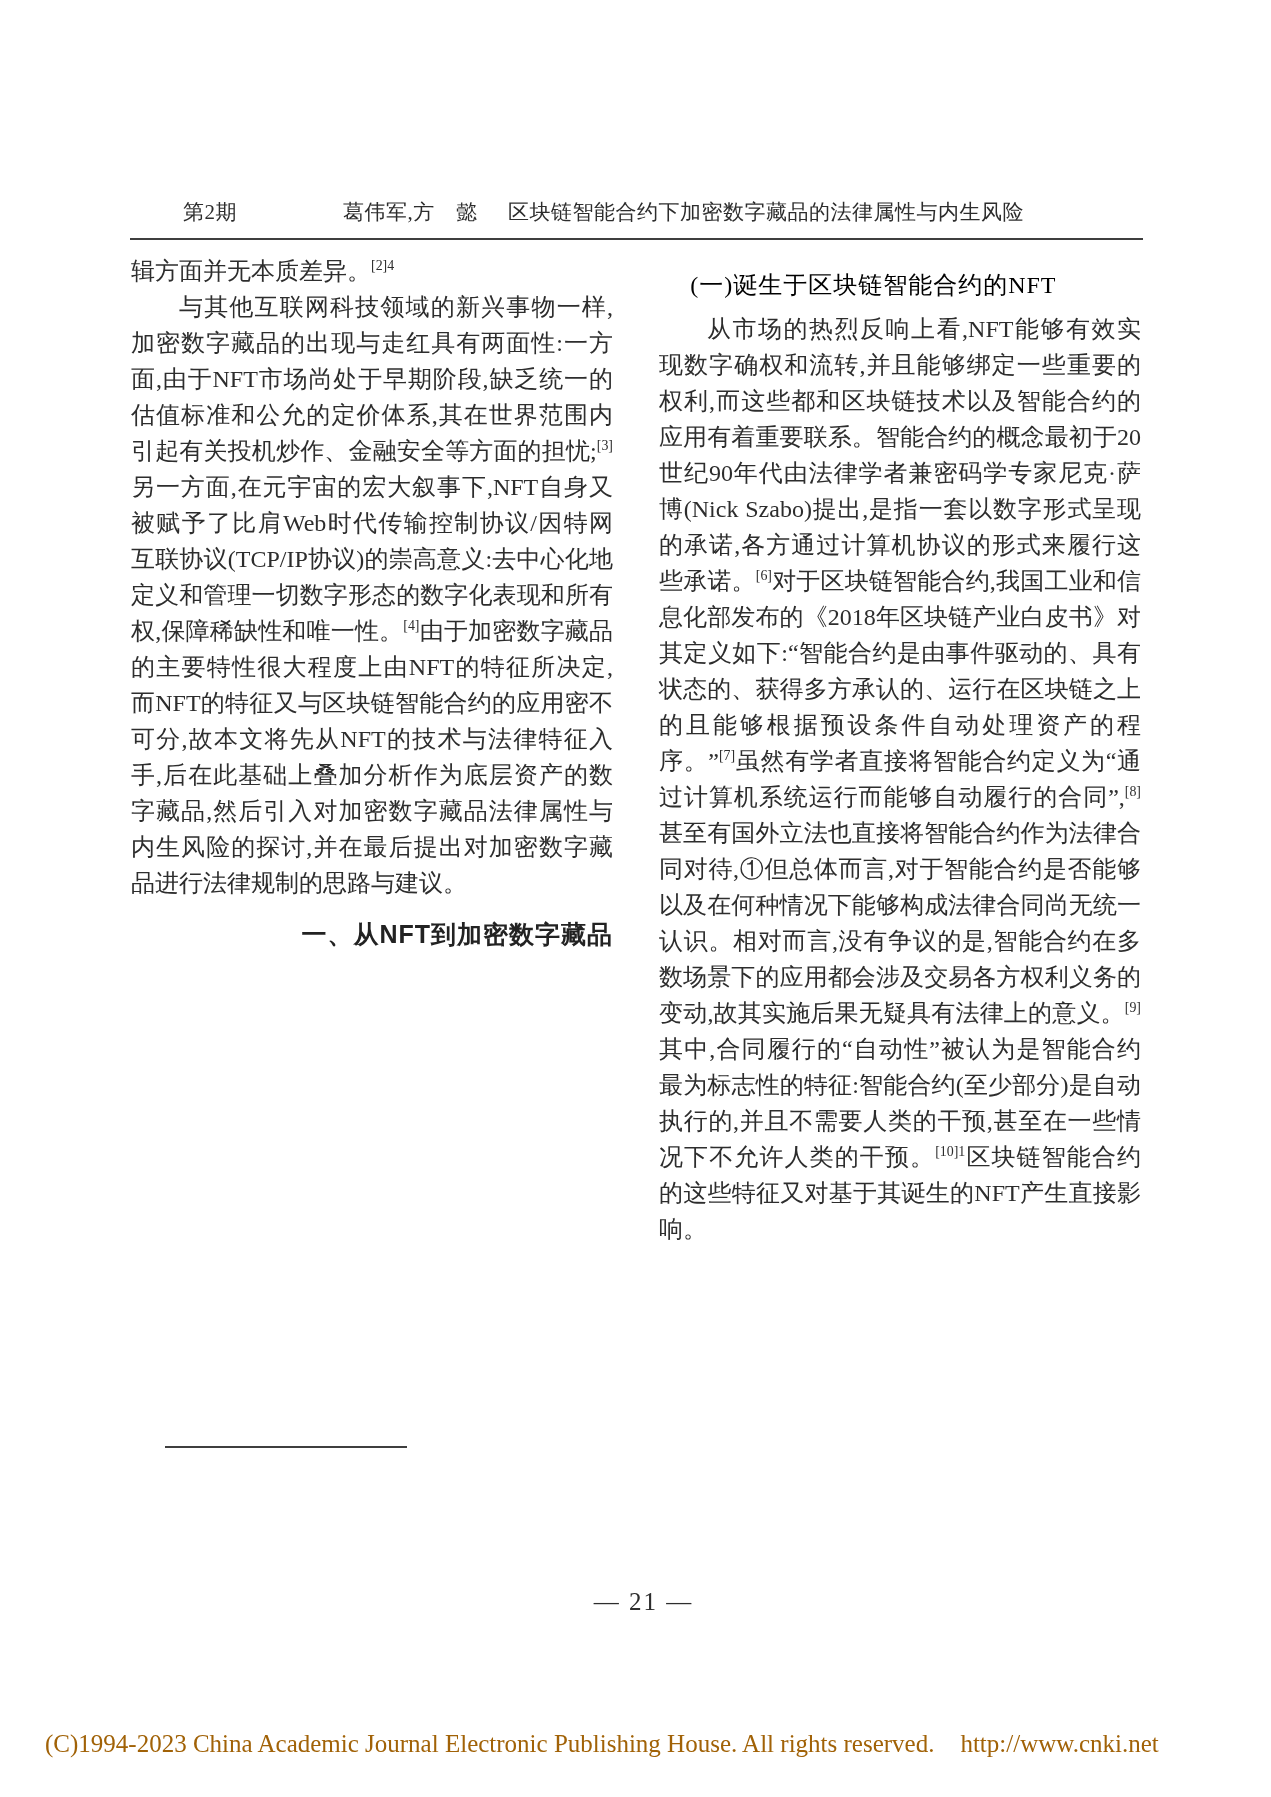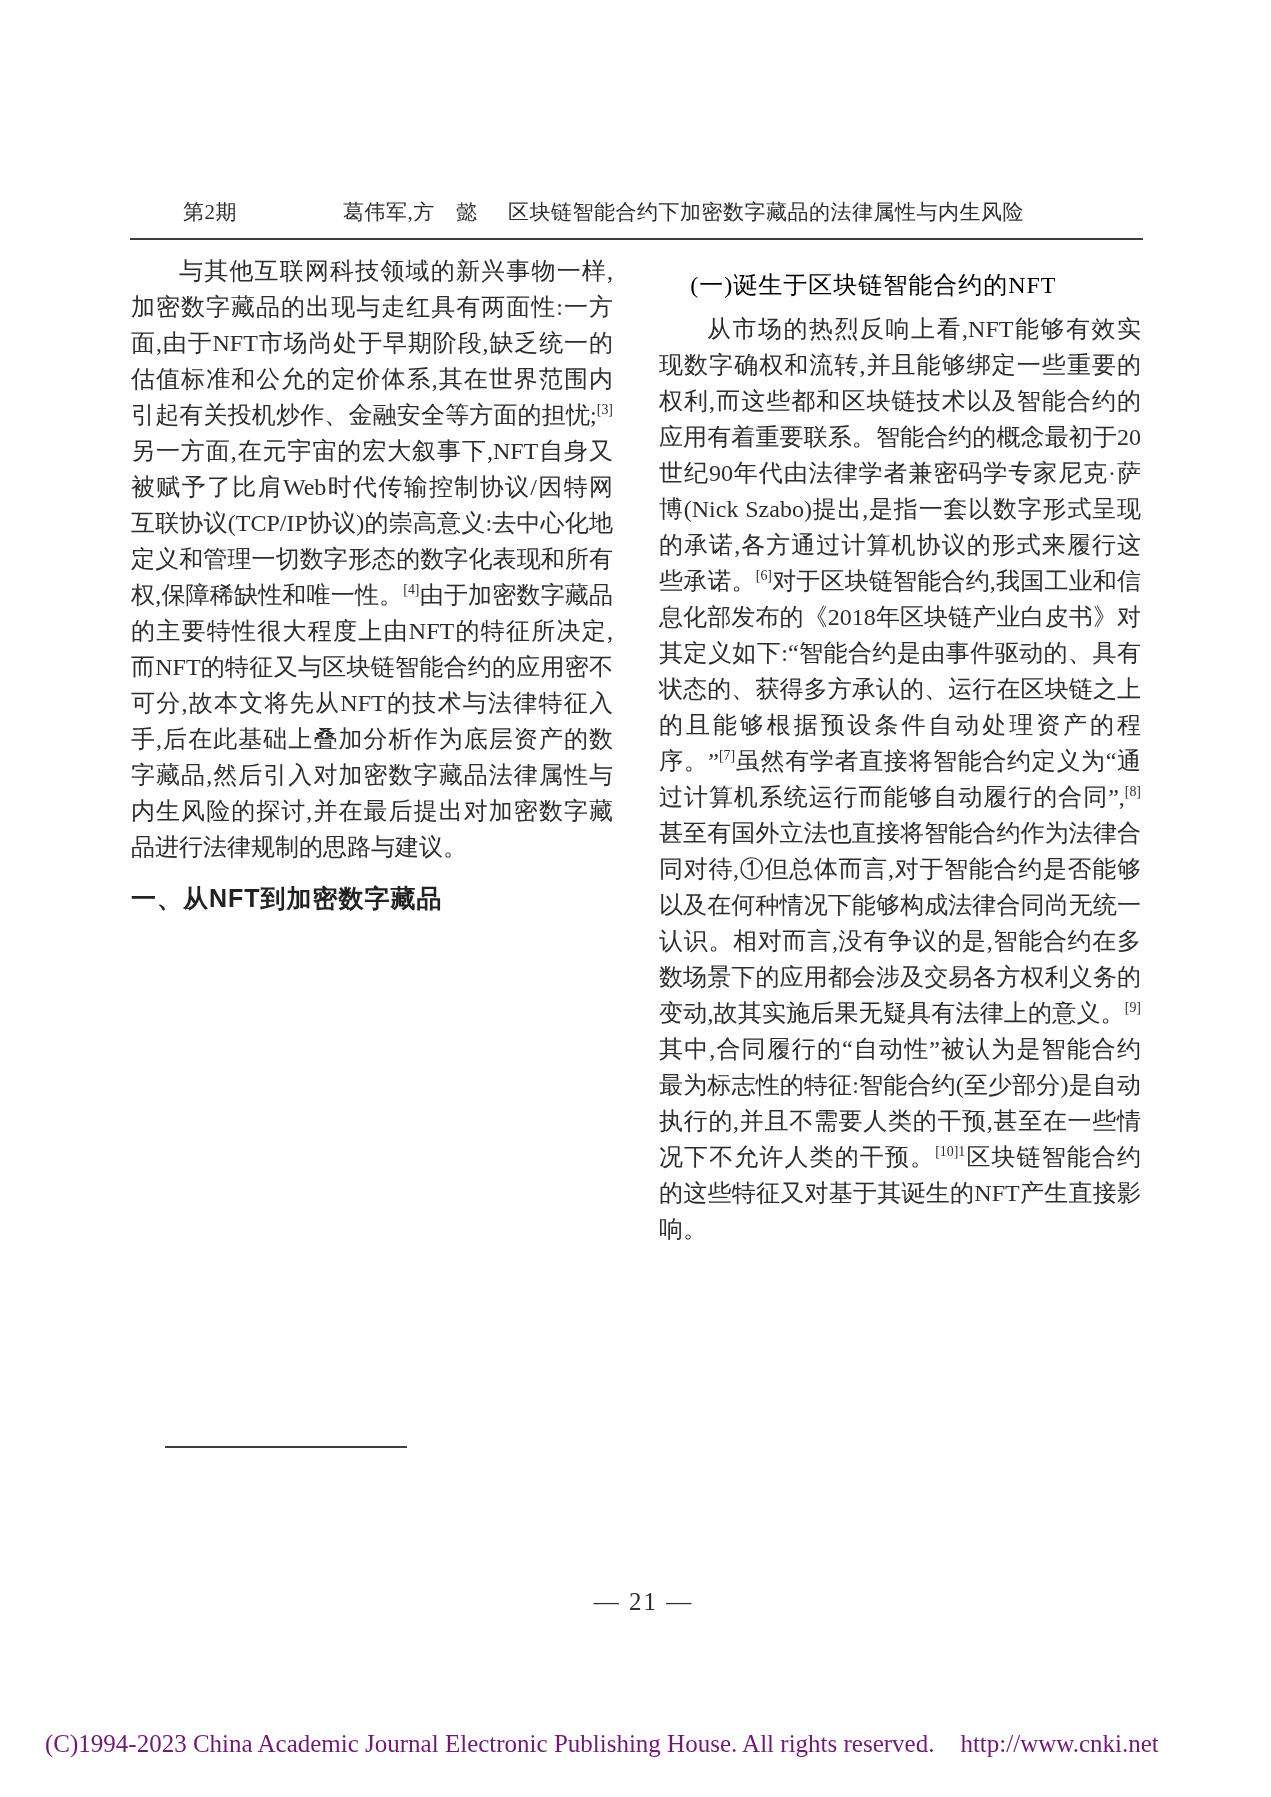--- a/index.html
+++ b/index.html
@@ -21,52 +21,53 @@
 
   
   .col{position:absolute;top:253px;width:482px;font-size:24px;line-height:36px;text-align:justify;text-justify:inter-ideograph;}
   .col-left{left:131px;}
   .col-right{left:659px;}
   .body-p{margin:0;text-indent:2em;}
   .body-p.noindent{text-indent:0;}
   sup{font-size:0.58em;line-height:0;vertical-align:super;letter-spacing:0;}
 
   h2.section-heading{
-    margin:15px 0 13px 0;text-align:left;text-indent:0;
+    margin:15px 0 13px 0;text-align:right;text-indent:0;
     font-family:"Liberation Sans","DejaVu Sans",sans-serif;
     font-weight:bold;font-size:25px;letter-spacing:1px;color:#222;
   }
   h3.subsection-heading{
     margin:14px 0 8px 0;font-weight:normal;font-size:24px;
     text-indent:1.3em;letter-spacing:1px;color:#000000;
   }
 
   
   .footnote-rule{position:absolute;left:165px;top:1446px;width:242px;height:2px;background:#3f3f3f;}
   .footnote{position:absolute;left:131px;top:1462px;width:1012px;margin:0;
     font-size:23px;line-height:39px;text-align:justify;}
 
   .page-number{position:absolute;left:0;top:1588px;width:100%;text-align:center;font-size:25px;letter-spacing:2px;margin-left:8px;}
 
-  .watermark{position:absolute;left:45px;top:1730px;width:1200px;font-size:25px;color:#701a75;white-space:nowrap;}
+  .watermark{position:absolute;left:45px;top:1730px;width:1200px;font-size:25px;color:#a16207;white-space:nowrap;}
   .watermark .wm-url{margin-left:26px;}
 </style>
 </head>
 <body>
 
 <div class="page">
 
   <div class="running-header">
     <span class="hdr-issue">第2期</span>
     <span class="hdr-authors">葛伟军,方　懿</span>
     <span class="hdr-title">区块链智能合约下加密数字藏品的法律属性与内生风险</span>
   </div>
   <div class="header-rule"></div>
 
   <div class="col col-left">
+    <p class="body-p noindent">辑方面并无本质差异。<sup>[2]4</sup></p>
     <p class="body-p">与其他互联网科技领域的新兴事物一样,加密数字藏品的出现与走红具有两面性:一方面,由于NFT市场尚处于早期阶段,缺乏统一的估值标准和公允的定价体系,其在世界范围内引起有关投机炒作、金融安全等方面的担忧;<sup>[3]</sup>另一方面,在元宇宙的宏大叙事下,NFT自身又被赋予了比肩Web时代传输控制协议/因特网互联协议(TCP/IP协议)的崇高意义:去中心化地定义和管理一切数字形态的数字化表现和所有权,保障稀缺性和唯一性。<sup>[4]</sup>由于加密数字藏品的主要特性很大程度上由NFT的特征所决定,而NFT的特征又与区块链智能合约的应用密不可分,故本文将先从NFT的技术与法律特征入手,后在此基础上叠加分析作为底层资产的数字藏品,然后引入对加密数字藏品法律属性与内生风险的探讨,并在最后提出对加密数字藏品进行法律规制的思路与建议。</p>
     <h2 class="section-heading">一、从NFT到加密数字藏品</h2>
   </div>
 
   <div class="col col-right">
     <h3 class="subsection-heading">(一)诞生于区块链智能合约的NFT</h3>
     <p class="body-p">从市场的热烈反响上看,NFT能够有效实现数字确权和流转,并且能够绑定一些重要的权利,而这些都和区块链技术以及智能合约的应用有着重要联系。智能合约的概念最初于20世纪90年代由法律学者兼密码学专家尼克·萨博(Nick Szabo)提出,是指一套以数字形式呈现的承诺,各方通过计算机协议的形式来履行这些承诺。<sup>[6]</sup>对于区块链智能合约,我国工业和信息化部发布的《2018年区块链产业白皮书》对其定义如下:“智能合约是由事件驱动的、具有状态的、获得多方承认的、运行在区块链之上的且能够根据预设条件自动处理资产的程序。”<sup>[7]</sup>虽然有学者直接将智能合约定义为“通过计算机系统运行而能够自动履行的合同”,<sup>[8]</sup>甚至有国外立法也直接将智能合约作为法律合同对待,①但总体而言,对于智能合约是否能够以及在何种情况下能够构成法律合同尚无统一认识。相对而言,没有争议的是,智能合约在多数场景下的应用都会涉及交易各方权利义务的变动,故其实施后果无疑具有法律上的意义。<sup>[9]</sup>其中,合同履行的“自动性”被认为是智能合约最为标志性的特征:智能合约(至少部分)是自动执行的,并且不需要人类的干预,甚至在一些情况下不允许人类的干预。<sup>[10]1</sup>区块链智能合约的这些特征又对基于其诞生的NFT产生直接影响。</p>
   </div>
 
   <div class="footnote-rule"></div>

